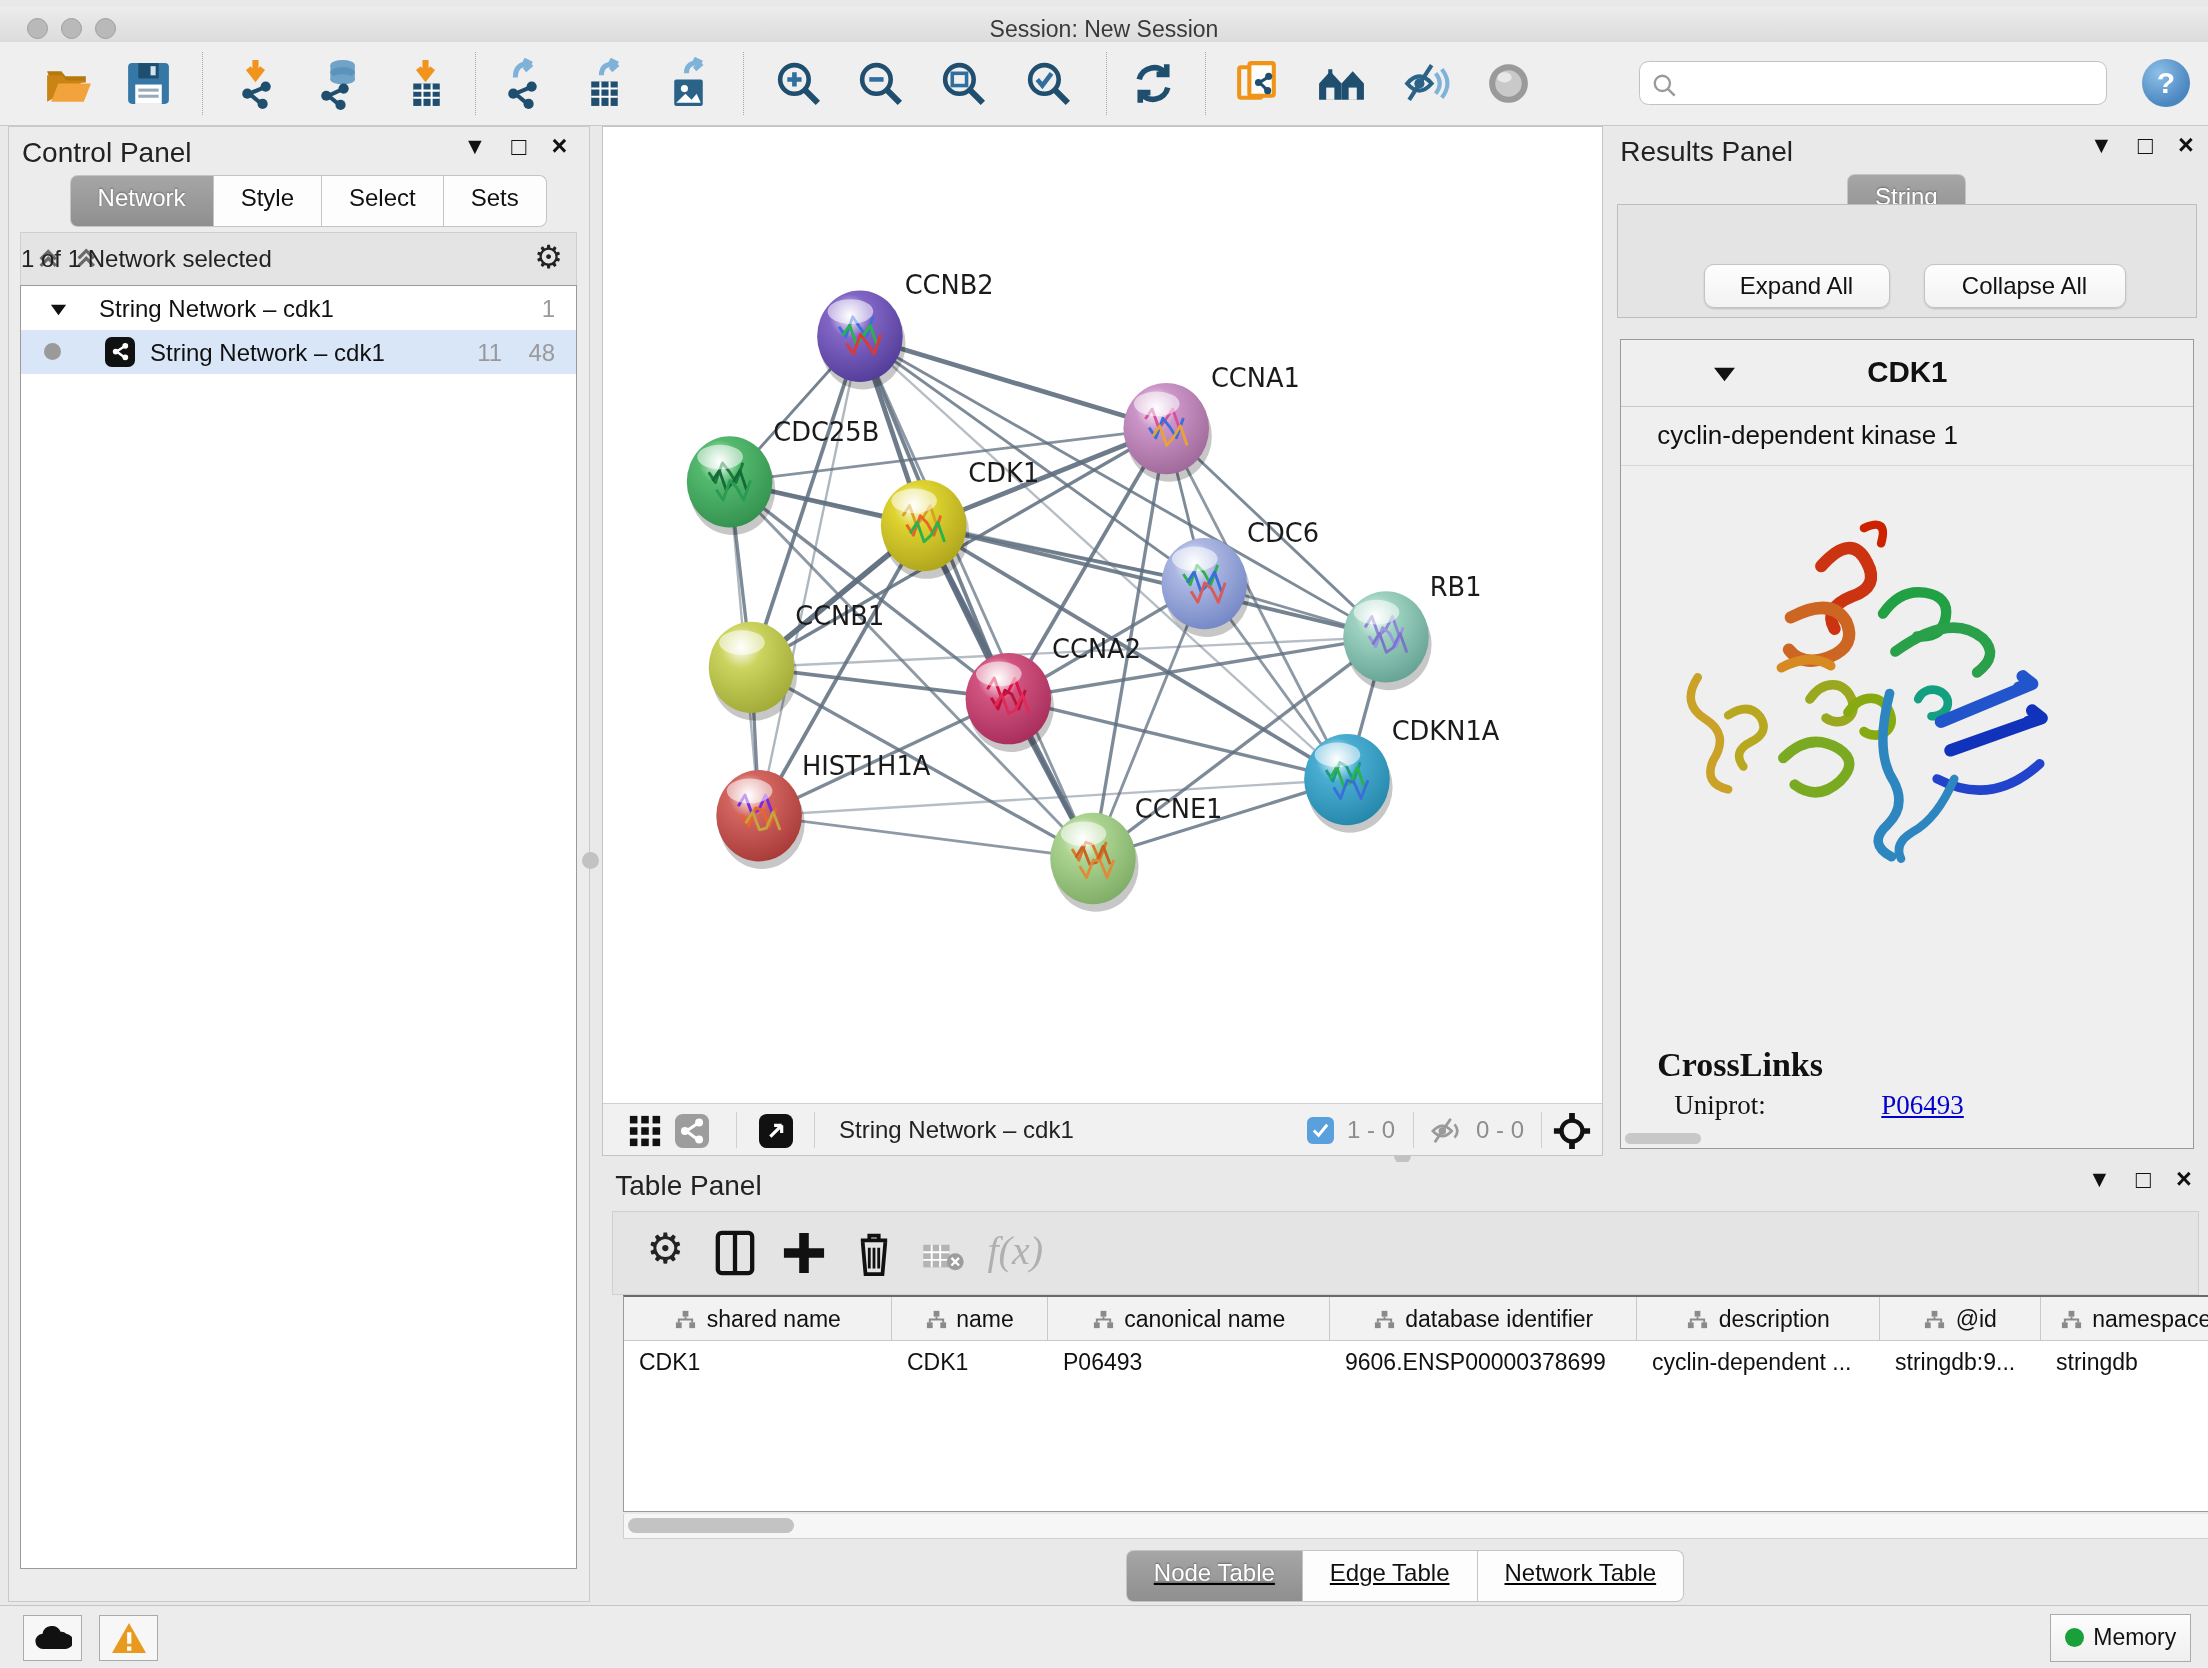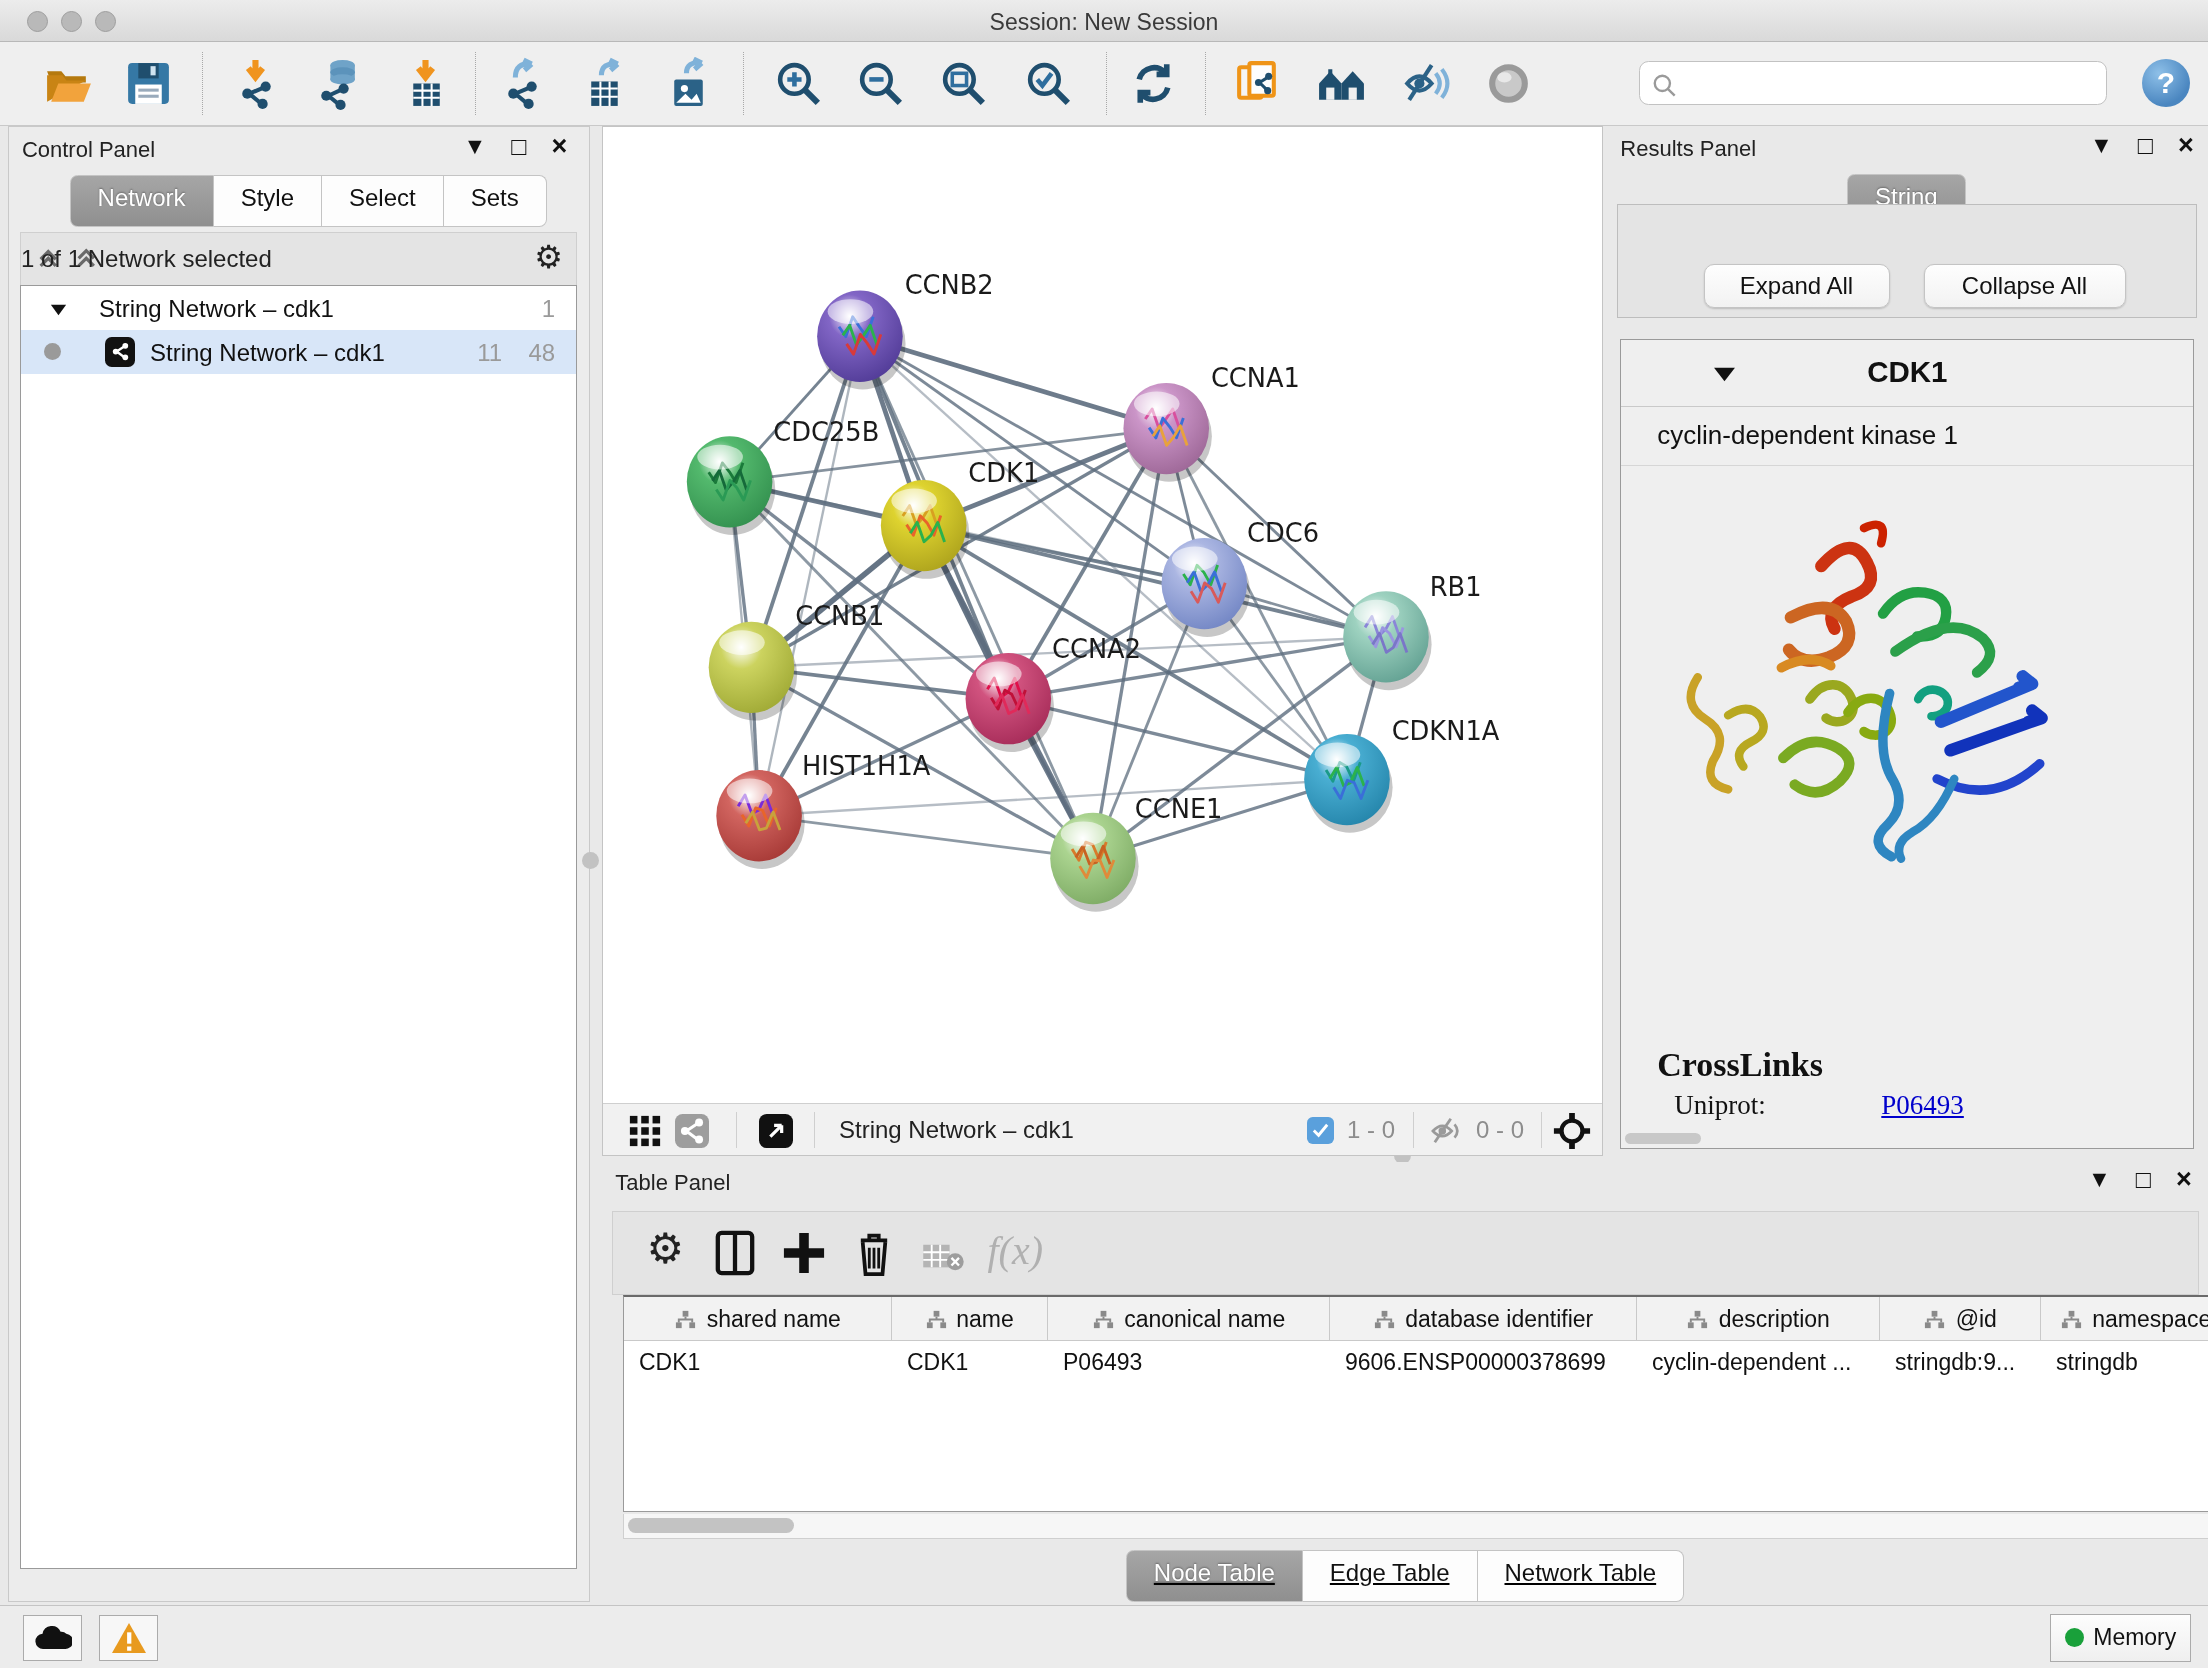--- a/index.html
+++ b/index.html
@@ -1,21 +1,21 @@
 <!DOCTYPE html>
 <html style="font-size:15px"><head>
 <meta charset="utf-8">
 <style>
   * { margin:0; padding:0; box-sizing:border-box; }
   html,body { width:2208px; height:1668px; }
   body { font-family:"Liberation Sans", sans-serif; background:#e9e9e9; -webkit-font-smoothing:antialiased; }
   .app { position:relative; width:2208px; height:1668px; overflow:hidden; background:#e9e9e9; }
 
   
-  .titlebar { position:absolute; left:0; top:0; width:2208px; height:42px;
+  .titlebar { position:absolute; left:0; top:7px; width:2208px; height:42px;
     background:linear-gradient(#ececec,#d9d9d9); border-bottom:1px solid #b8b8b8; }
   .traffic { position:absolute; top:10.5px; width:21px; height:21px; border-radius:50%;
     background:#b9b9b9; border:1px solid #9e9e9e; }
   .t1{left:27px;} .t2{left:61px;} .t3{left:95px;}
   .win-title { position:absolute; left:0; right:0; top:8.6px; text-align:center;
     font-size:23px; color:#3a3a3a; }
 
   
   .toolbar { position:absolute; left:0; top:42px; width:2208px; height:84px;
     background:#efefef; border-bottom:1px solid #c9c9c9; }
@@ -25,21 +25,21 @@
   .searchbox { position:absolute; left:1639px; top:19px; width:468px; height:44px;
     background:#fff; border:1.9px solid #c2c2c2; border-radius:9.5px; }
   .searchbox svg { position:absolute; left:9.5px; top:8.6px; }
   .searchbox input { position:absolute; left:48px; top:3.8px; width:409px; height:32px;
     border:none; outline:none; font-size:23px; background:transparent; }
   .helpbtn { position:absolute; left:2142px; top:17px; width:48px; height:48px; border-radius:50%;
     background:radial-gradient(circle at 35% 30%, #8ec0e8, #4a86c0 70%); color:#fff;
     font-size:30px; font-weight:bold; text-align:center; line-height:48px; }
 
   
-  .panel-title { font-size:22px; color:#222; }
+  .panel-title { font-size:28px; color:#222; }
   .panel-ctrls { position:absolute; top:7.6px; display:flex; gap:25px; align-items:center; }
   .pc { font-size:23px; color:#111; line-height:23px; }
   .pc.box { font-size:25px; font-weight:400; }
   .pc.x { font-weight:bold; font-size:27px; }
   .tabbar { position:absolute; display:flex; }
   .tab { height:52px; line-height:44px; padding:0 27px; background:#fdfdfd; border:1px solid #c4c4c4;
     border-left:none; font-size:24px; color:#111; text-align:right; }
   .tab:first-child { border-left:1px solid #c4c4c4; border-radius:7.6px 0 0 7.6px; }
   .tab:last-child { border-radius:0 7.6px 7.6px 0; }
   .tab.sel { background:linear-gradient(#a6a6a6,#8f8f8f); color:#fff; text-shadow:0 -1px 1.9px rgba(0,0,0,.35); }

